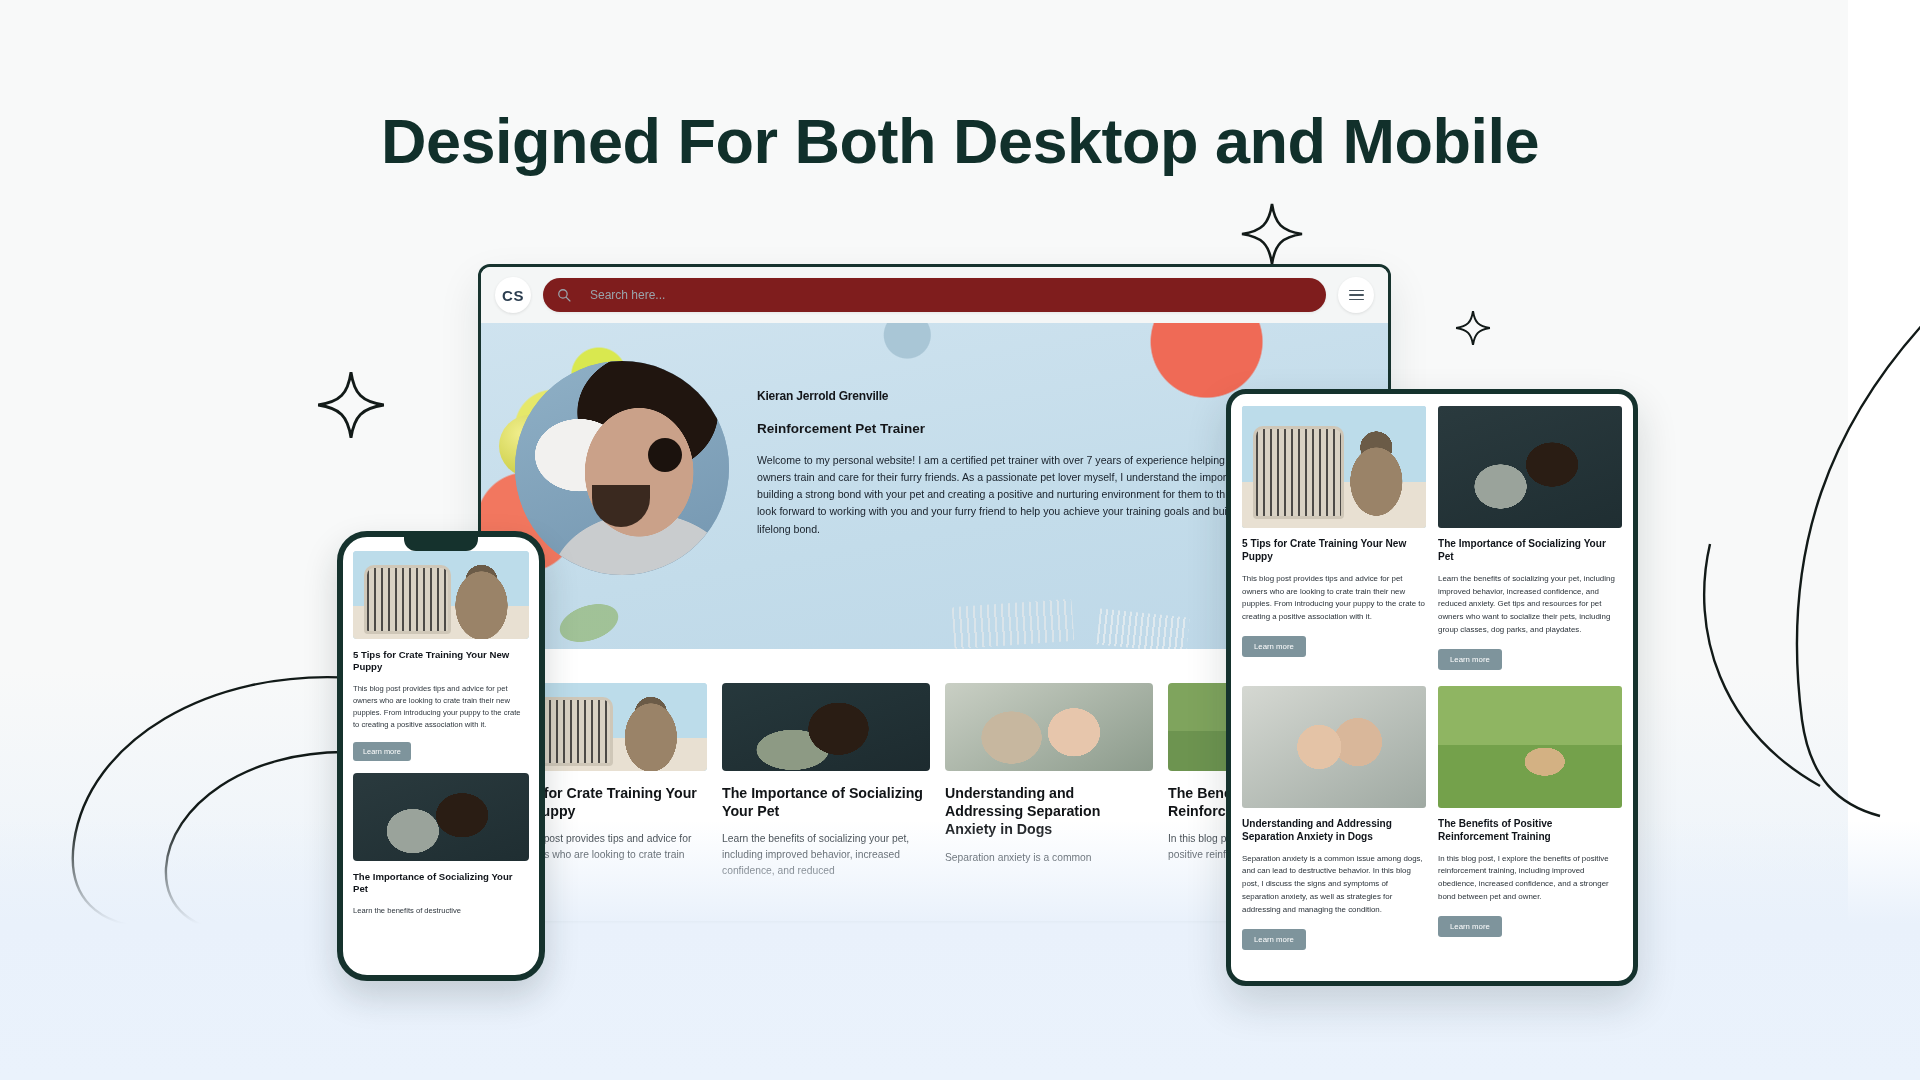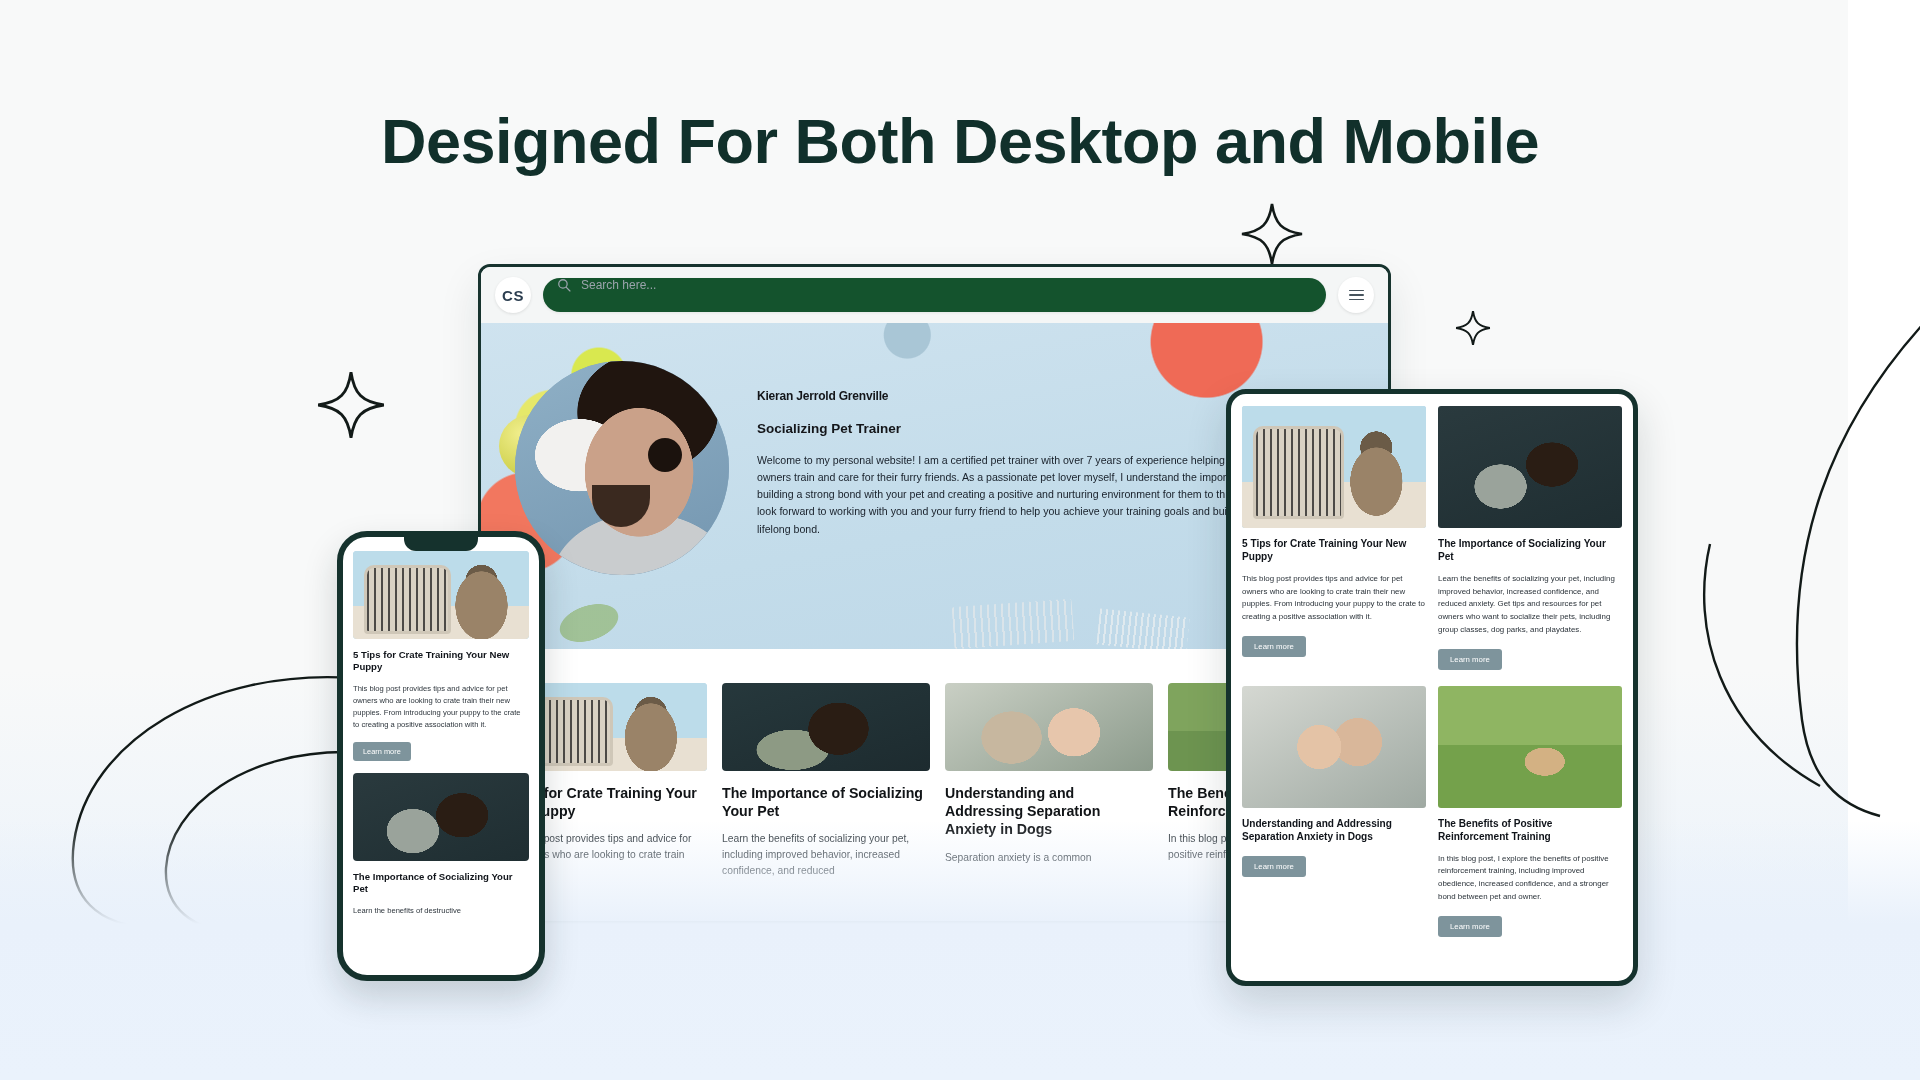--- a/index.html
+++ b/index.html
@@ -53,24 +53,24 @@
     background: #ffffff;
     display: flex; align-items: center; justify-content: center;
     font-size: 15px; font-weight: 700; color: #2c3e50;
     letter-spacing: 0.5px;
     box-shadow: 0 1px 3px rgba(0,0,0,0.10);
     flex: 0 0 auto;
   }
   .searchbar {
     flex: 1 1 auto;
     height: 34px;
-    background: #14532d;
+    background: #7f1d1d;
     border-radius: 18px;
-    display: flex; 
-    padding: 0 14px; gap: 10px;
+    display: flex; align-items: center;
+    padding: 0 14px; gap: 19px;
     box-shadow: 0 1px 3px rgba(0,0,0,0.07);
   }
   .searchbar .sicon { width: 14px; height: 14px; flex: 0 0 auto; }
   .searchbar .stext { font-size: 12px; color: #9aa3ab; }
   .menu-circle {
     width: 36px; height: 36px; border-radius: 50%;
     background: #ffffff;
     display:flex; align-items:center; justify-content:center;
     box-shadow: 0 1px 3px rgba(0,0,0,0.10);
     flex: 0 0 auto;
@@ -358,21 +358,21 @@
       <div class="hero-comb2"></div>
 
       <div class="avatar">
         <div class="av-person"></div>
         <div class="av-bun"></div>
         <div class="av-beard"></div>
       </div>
 
       <div class="hero-text">
         <div class="hero-name">Kieran Jerrold Grenville</div>
-        <div class="hero-role">Socializing Pet Trainer</div>
+        <div class="hero-role">Reinforcement Pet Trainer</div>
         <div class="hero-bio">Welcome to my personal website! I am a certified pet trainer with over 7 years of experience helping pet owners train and care for their furry friends. As a passionate pet lover myself, I understand the importance of building a strong bond with your pet and creating a positive and nurturing environment for them to thrive in. I look forward to working with you and your furry friend to help you achieve your training goals and build a lifelong bond.</div>
       </div>
     </div>
 
     <div class="desk-blog">
       <div class="d-card">
         <div class="thumb">
             <div class="img-crate"></div>
           </div>
         <div class="d-title">5 Tips for Crate Training Your New Puppy</div>
@@ -443,20 +443,21 @@
         <div class="t-title">The Importance of Socializing Your Pet</div>
         <div class="t-desc">Learn the benefits of socializing your pet, including improved behavior, increased confidence, and reduced anxiety. Get tips and resources for pet owners who want to socialize their pets, including group classes, dog parks, and playdates.</div>
         <div class="t-btn">Learn more</div>
       </div>
 
       <div class="t-card">
         <div class="t-thumb">
             <div class="img-couple"></div>
           </div>
         <div class="t-title">Understanding and Addressing Separation Anxiety in Dogs</div>
+        <div class="t-desc">Separation anxiety is a common issue among dogs, and can lead to destructive behavior. In this blog post, I discuss the signs and symptoms of separation anxiety, as well as strategies for addressing and managing the condition.</div>
         <div class="t-btn">Learn more</div>
       </div>
 
       <div class="t-card">
         <div class="t-thumb">
             <div class="img-beagle"></div>
           </div>
         <div class="t-title">The Benefits of Positive Reinforcement Training</div>
         <div class="t-desc">In this blog post, I explore the benefits of positive reinforcement training, including improved obedience, increased confidence, and a stronger bond between pet and owner.</div>
         <div class="t-btn">Learn more</div>

